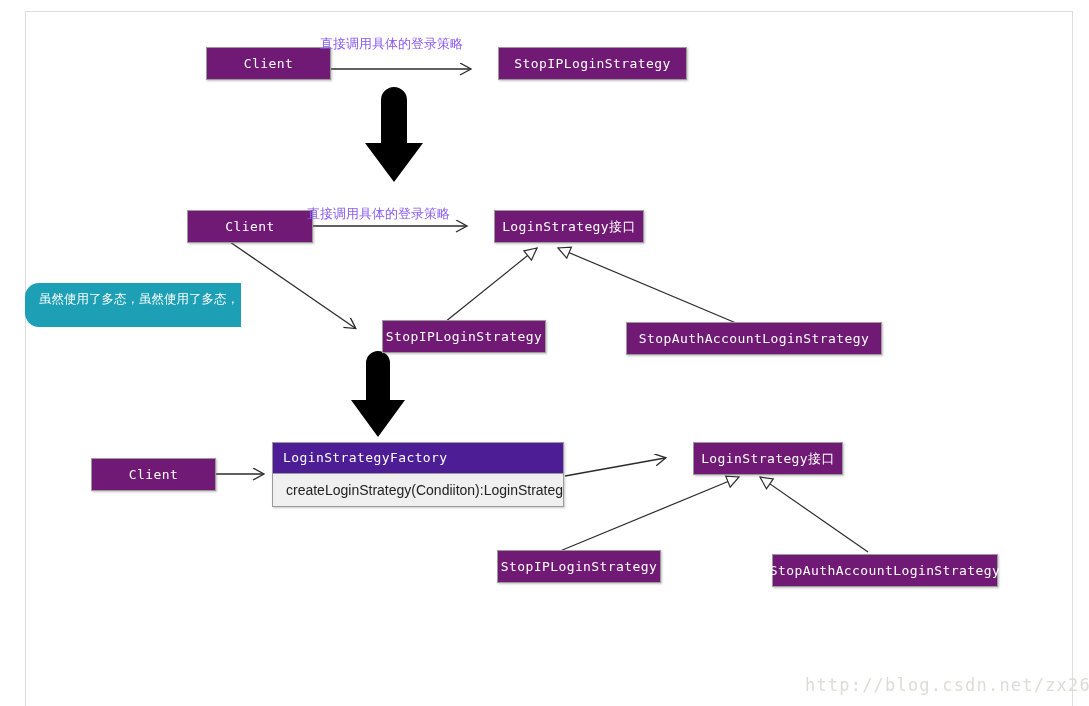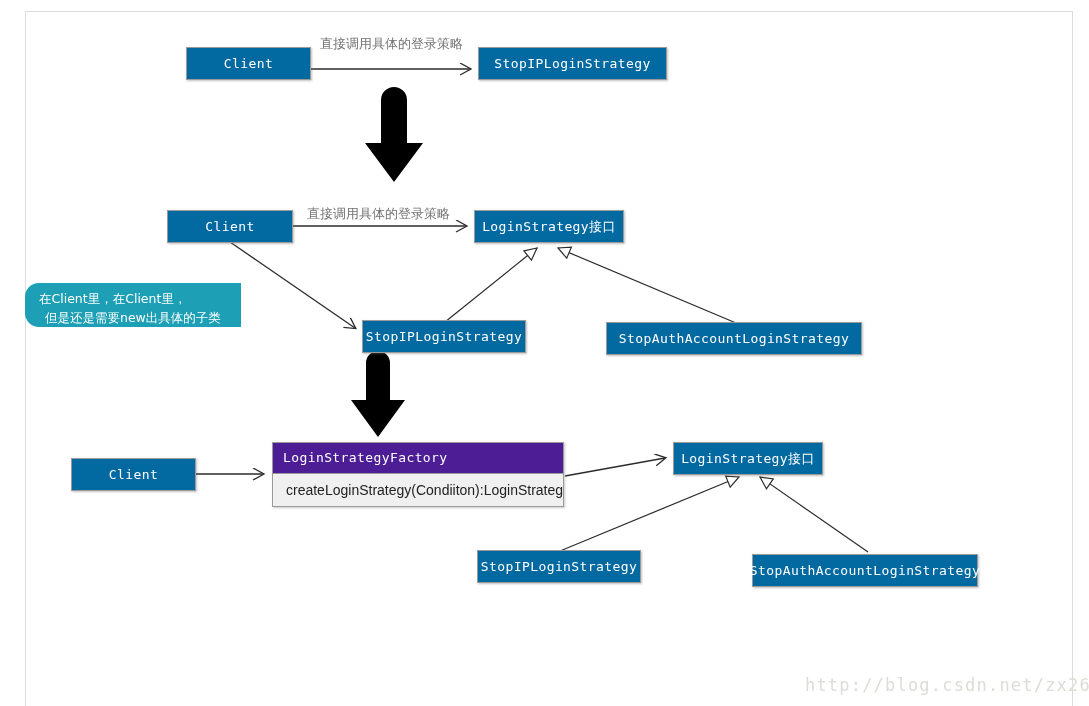--- a/index.html
+++ b/index.html
@@ -32,32 +32,33 @@
   #edges {
     position: absolute;
     left: 0;
     top: 0;
     width: 1089px;
     height: 706px;
   }
   .node {
     position: absolute;
     box-sizing: border-box;
-    background: #0369a1;
+    background: #701a75;
     border: 1px solid #9a9a9a;
     color: #ffffff;
     font-family: "DejaVu Sans Mono", "Liberation Mono", monospace;
     font-size: 13px;
     letter-spacing: 0.4px;
     display: flex;
     align-items: center;
     justify-content: center;
     text-align: left;
     white-space: nowrap;
     box-shadow: 1px 1px 2px rgba(120,120,120,0.45);
+    margin-left: 20px;
   }
   
   .classbox {
     position: absolute;
     box-sizing: border-box;
     border: 1px solid #9a9a9a;
     background: #f0f0f0;
     box-shadow: 1px 1px 2px rgba(120,120,120,0.4);
     overflow: hidden;
   }
@@ -79,21 +80,21 @@
     font-family: "Liberation Sans", sans-serif;
     font-size: 14px;
     height: 32px;
     line-height: 32px;
     padding-left: 13px;
     white-space: nowrap;
   }
   
   .edge-label {
     position: absolute;
-    color: #737373;
+    color: #8b5cf6;
     font-family: "DejaVu Sans", sans-serif;
     font-size: 13px;
     white-space: nowrap;
     background: transparent;
   }
   
   .callout {
     position: absolute;
     box-sizing: border-box;
     background: #1d9fb5;
@@ -188,22 +189,21 @@
     <span>Client</span>
   </div>
 
   <div class="edge-label" style="left:307px; top:205px;">直接调用具体的登录策略</div>
 
   <div class="node" style="left:474px; top:210px; width:150px; height:33px;">
     <span>LoginStrategy接口</span>
   </div>
 
   <div class="callout" style="left:25px; top:283px; width:216px; height:44px;">
-    <span class="cl-line l1">在Client里，在Client里，</span>
-    <span class="cl-line l2">但是还是需要new出具体的子类</span>
+    <span class="cl-line l1">虽然使用了多态，虽然使用了多态，</span>
   </div>
 
   <div class="node" style="left:362px; top:320px; width:164px; height:33px;">
     <span>StopIPLoginStrategy</span>
   </div>
 
   <div class="node" style="left:606px; top:322px; width:256px; height:33px;">
     <span>StopAuthAccountLoginStrategy</span>
   </div>
 

